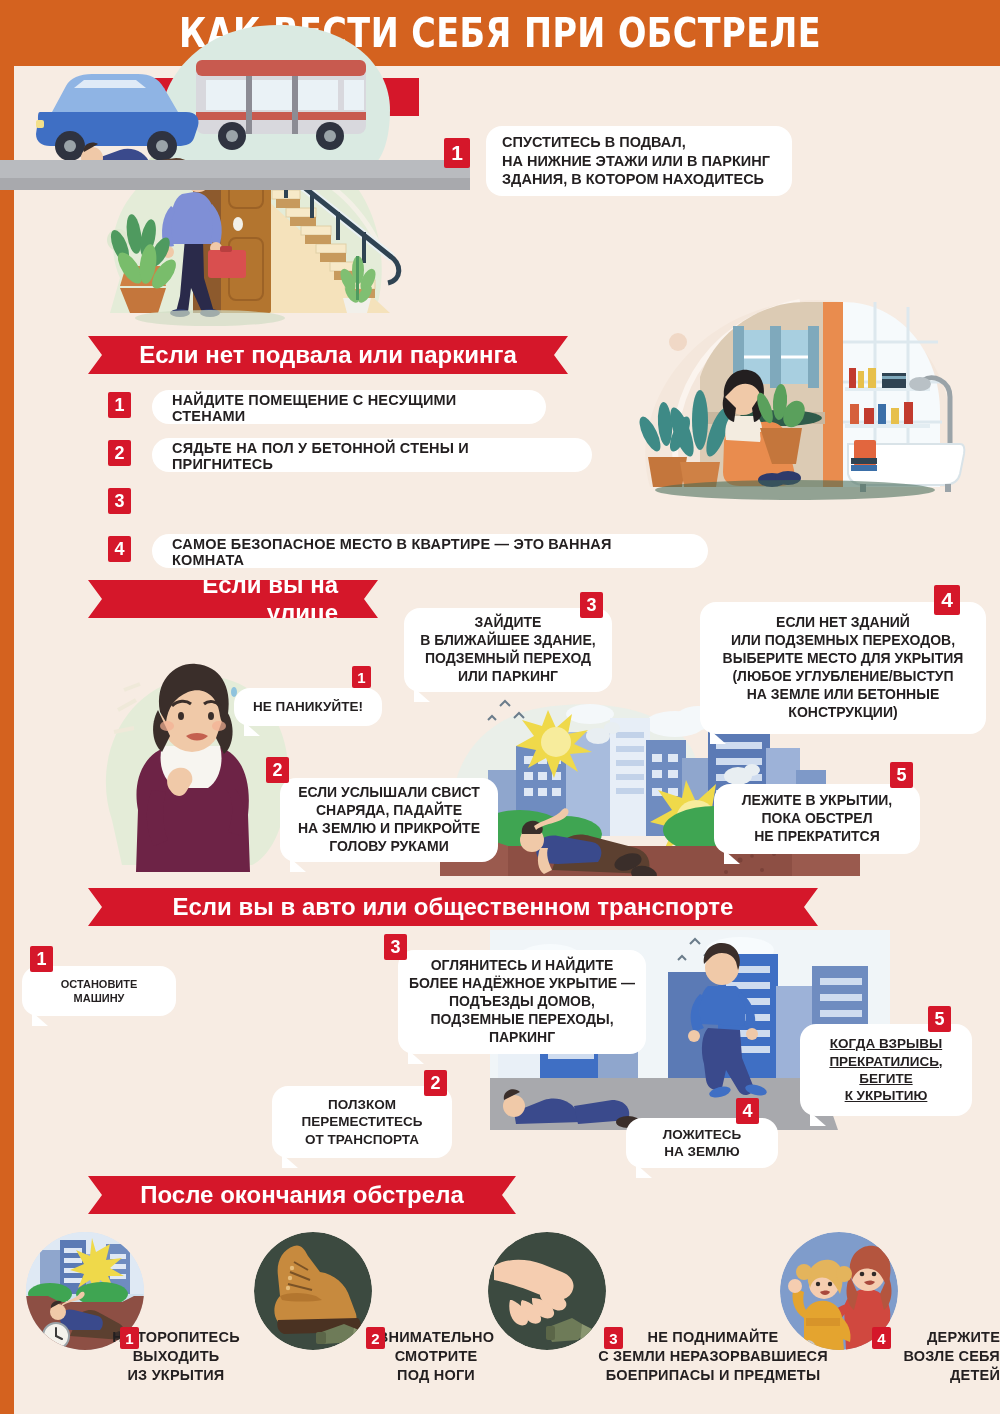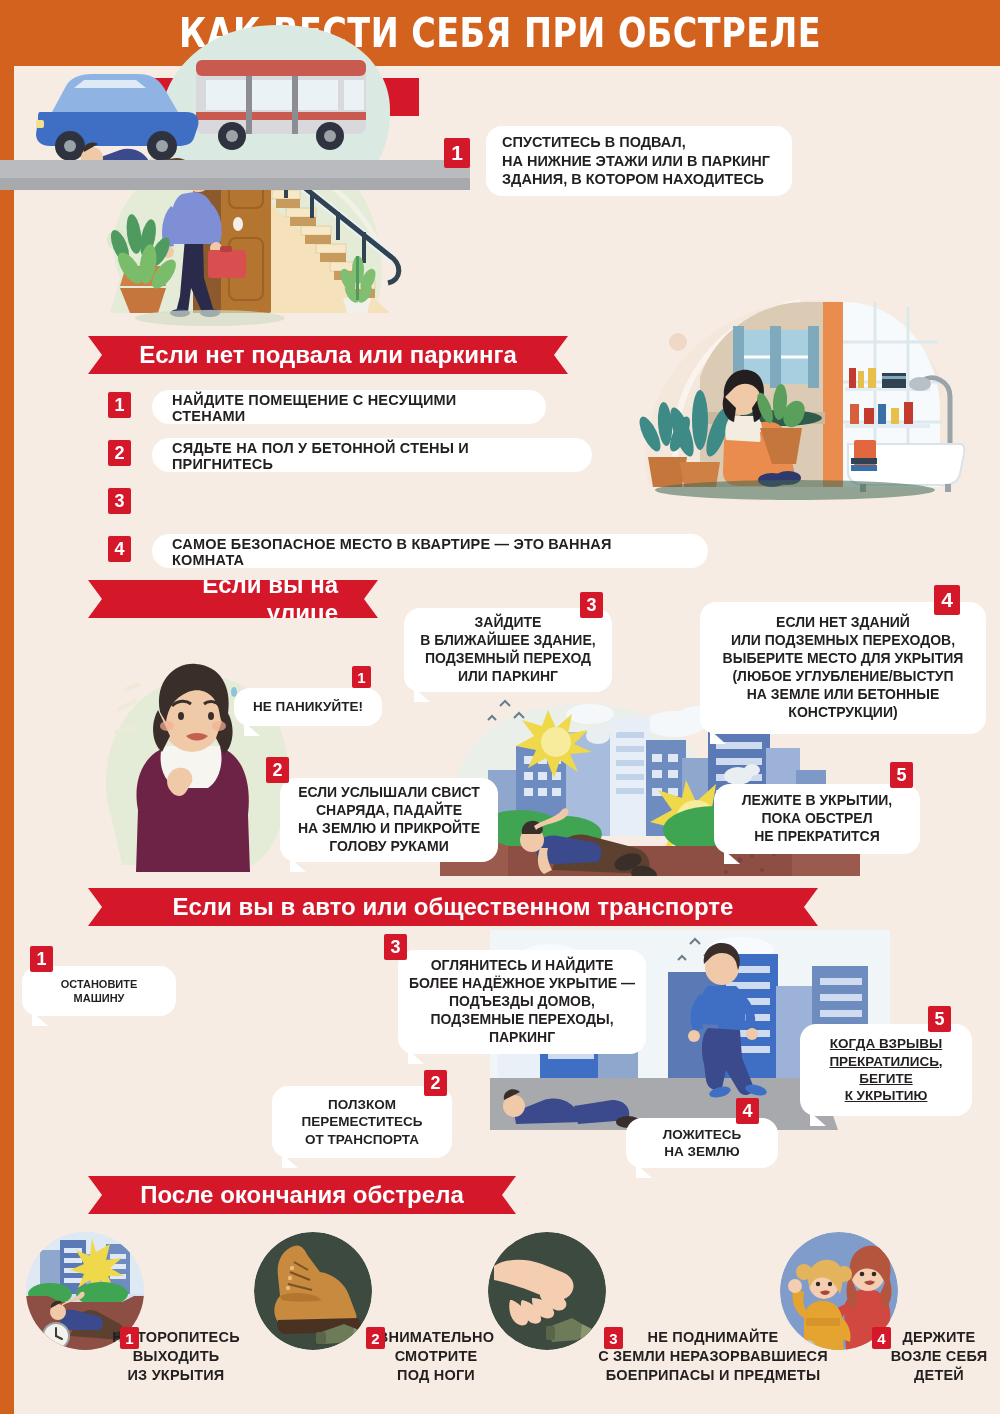--- a/index.html
+++ b/index.html
@@ -757,17 +757,17 @@
   <div class="cap center" style="left:330px; top:1328px; width:186px;">
     <span style="display:inline-block; padding-left:26px;">ВНИМАТЕЛЬНО<br>СМОТРИТЕ<br>ПОД НОГИ</span>
   </div>
 
   <div class="badge b-sm" style="left:604px; top:1327px;">3</div>
   <div class="cap center" style="left:556px; top:1328px; width:288px;">
     <span style="display:inline-block; padding-left:26px;">НЕ ПОДНИМАЙТЕ<br>С ЗЕМЛИ НЕРАЗОРВАВШИЕСЯ<br>БОЕПРИПАСЫ И ПРЕДМЕТЫ</span>
   </div>
 
   <div class="badge b-sm" style="left:872px; top:1327px;">4</div>
-  <div class="cap center" style="left:852px; top:1328px; width:148px;">
+  <div class="cap center" style="left:852px; top:1328px; width:148px;text-align:right;">
     <span style="display:inline-block; padding-left:26px;">ДЕРЖИТЕ<br>ВОЗЛЕ СЕБЯ<br>ДЕТЕЙ</span>
   </div>
 
 </div>
 
 </body></html>

